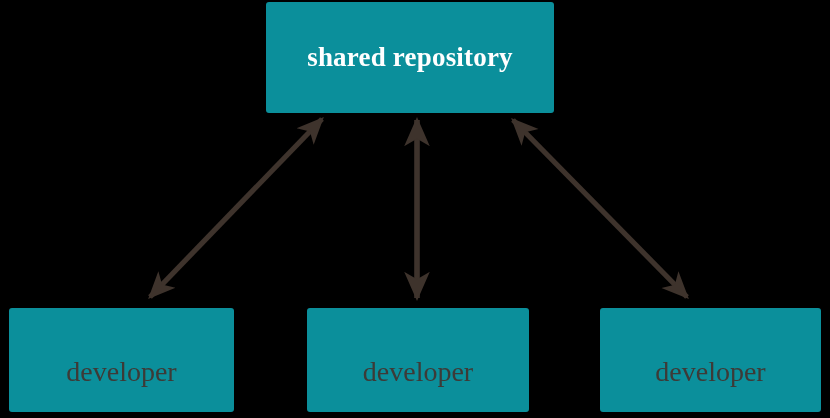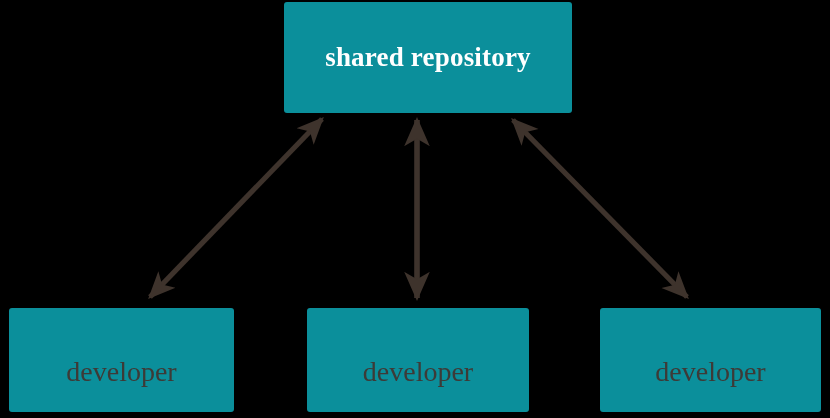--- a/index.html
+++ b/index.html
@@ -29,21 +29,21 @@
     user-select: none;
   }
   .node-label {
     font-family: "Liberation Serif", serif;
     text-align: center;
     line-height: 1;
     white-space: nowrap;
   }
   
   #hub {
-    left: 284px;
+    left: 266px;
     top: 2px;
     width: 288px;
     height: 111px;
   }
   #hub .node-label {
     color: #ffffff;
     font-size: 27px;
     font-weight: bold;
     letter-spacing: 0.2px;
   }

